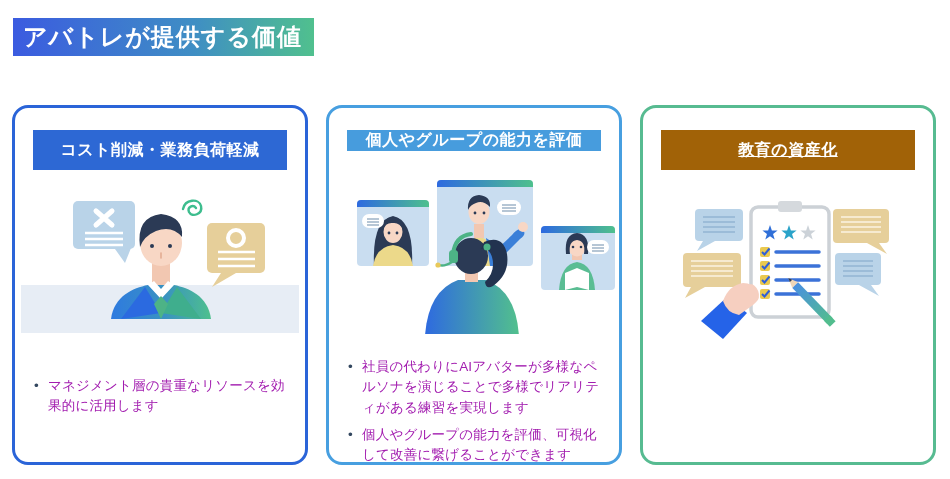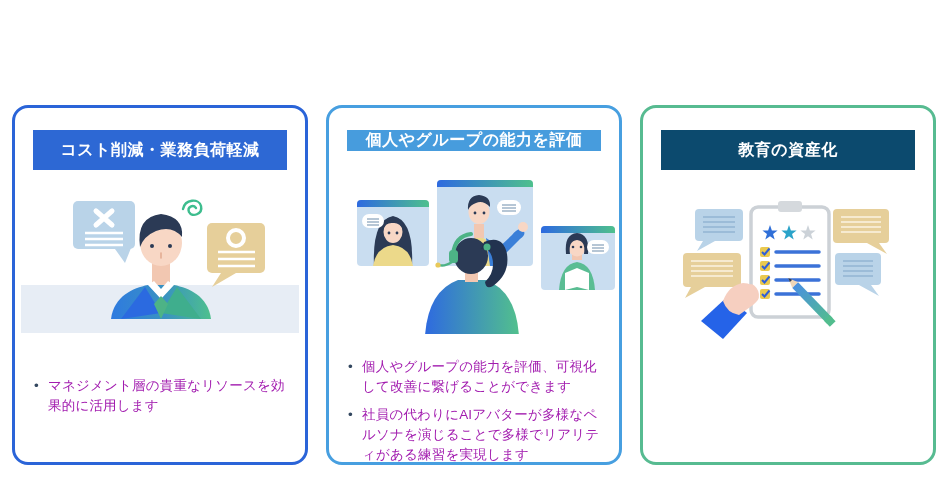--- a/index.html
+++ b/index.html
@@ -25,40 +25,41 @@
   .card--c2 { border-color:#479fe0; }
   .card--c3 { border-color:#57bb91; }
 
   .card-header {
     margin:22px 18px 0 18px; height:40px;
     display:flex; align-items:center; justify-content:center;
     background:#2d68d4; color:#fff; font-size:16px; font-weight:bold;
     letter-spacing:0.5px;
   }
   .card--c2 .card-header { background:#479cdd; }
-  .card--c3 .card-header { background:#0c4a6e; }
+  .card--c3 .card-header { background:#a16207;text-decoration:underline; }
 
   .illus { margin-top:8px; height:160px; width:100%; }
   .illus svg { display:block; width:100%; height:160px; }
 
   ul.bullets { list-style:none; margin:8px 16px 0 16px; }
   ul.bullets li {
     position:relative; padding-left:17px; margin-bottom:7px;
     font-size:13.5px; line-height:1.5; color:#a21caf; letter-spacing:0.2px;
   }
   ul.bullets li::before {
     content:"\2022"; position:absolute; left:3px; top:0;
     color:#33475f; font-size:13.5px;
   }
 </style>
 </head>
 <body>
 
 <div class="slide">
 
+  <div class="title-banner">アバトレが提供する価値</div>
 
   <div class="cards">
 
     <div class="card card--c1">
       <div class="card-header">コスト削減・業務負荷軽減</div>
       <div class="illus">
         <svg viewBox="0 0 290 160">
           <defs>
             <linearGradient id="suitGrad" x1="0" y1="0" x2="1" y2="0">
               <stop offset="0" stop-color="#2e7ae0"></stop>
@@ -182,22 +183,22 @@
             <path d="M155,68 Q174,60 178,80 Q181,100 164,112 Q157,116 156,108 Q167,97 163,83 Q160,73 152,75 Z" fill="#22334f"></path>
             <circle cx="158" cy="73" r="3.5" fill="#4db386"></circle>
             <path d="M124,80 Q126,62 142,60" fill="none" stroke="#4db386" stroke-width="4" stroke-linecap="round"></path>
             <rect x="120" y="76" width="9" height="13" rx="3.5" fill="#4db386"></rect>
             <path d="M123,88 Q115,93 110,91" fill="none" stroke="#4db386" stroke-width="2.4" stroke-linecap="round"></path>
             <circle cx="109" cy="91" r="2.6" fill="#e8c95a"></circle>
           </g>
         </svg>
       </div>
       <ul class="bullets">
+        <li>社員の代わりにAIアバターが多様なペルソナを演じることで多様でリアリティがある練習を実現します</li>
         <li>個人やグループの能力を評価、可視化して改善に繋げることができます</li>
-        <li>社員の代わりにAIアバターが多様なペルソナを演じることで多様でリアリティがある練習を実現します</li>
       </ul>
     </div>
 
     <div class="card card--c3">
       <div class="card-header">教育の資産化</div>
       <div class="illus">
         <svg viewBox="0 0 290 160">
           <defs>
             <linearGradient id="pencilGrad" x1="0" y1="0" x2="1" y2="0">
               <stop offset="0" stop-color="#4a90e0"></stop>

